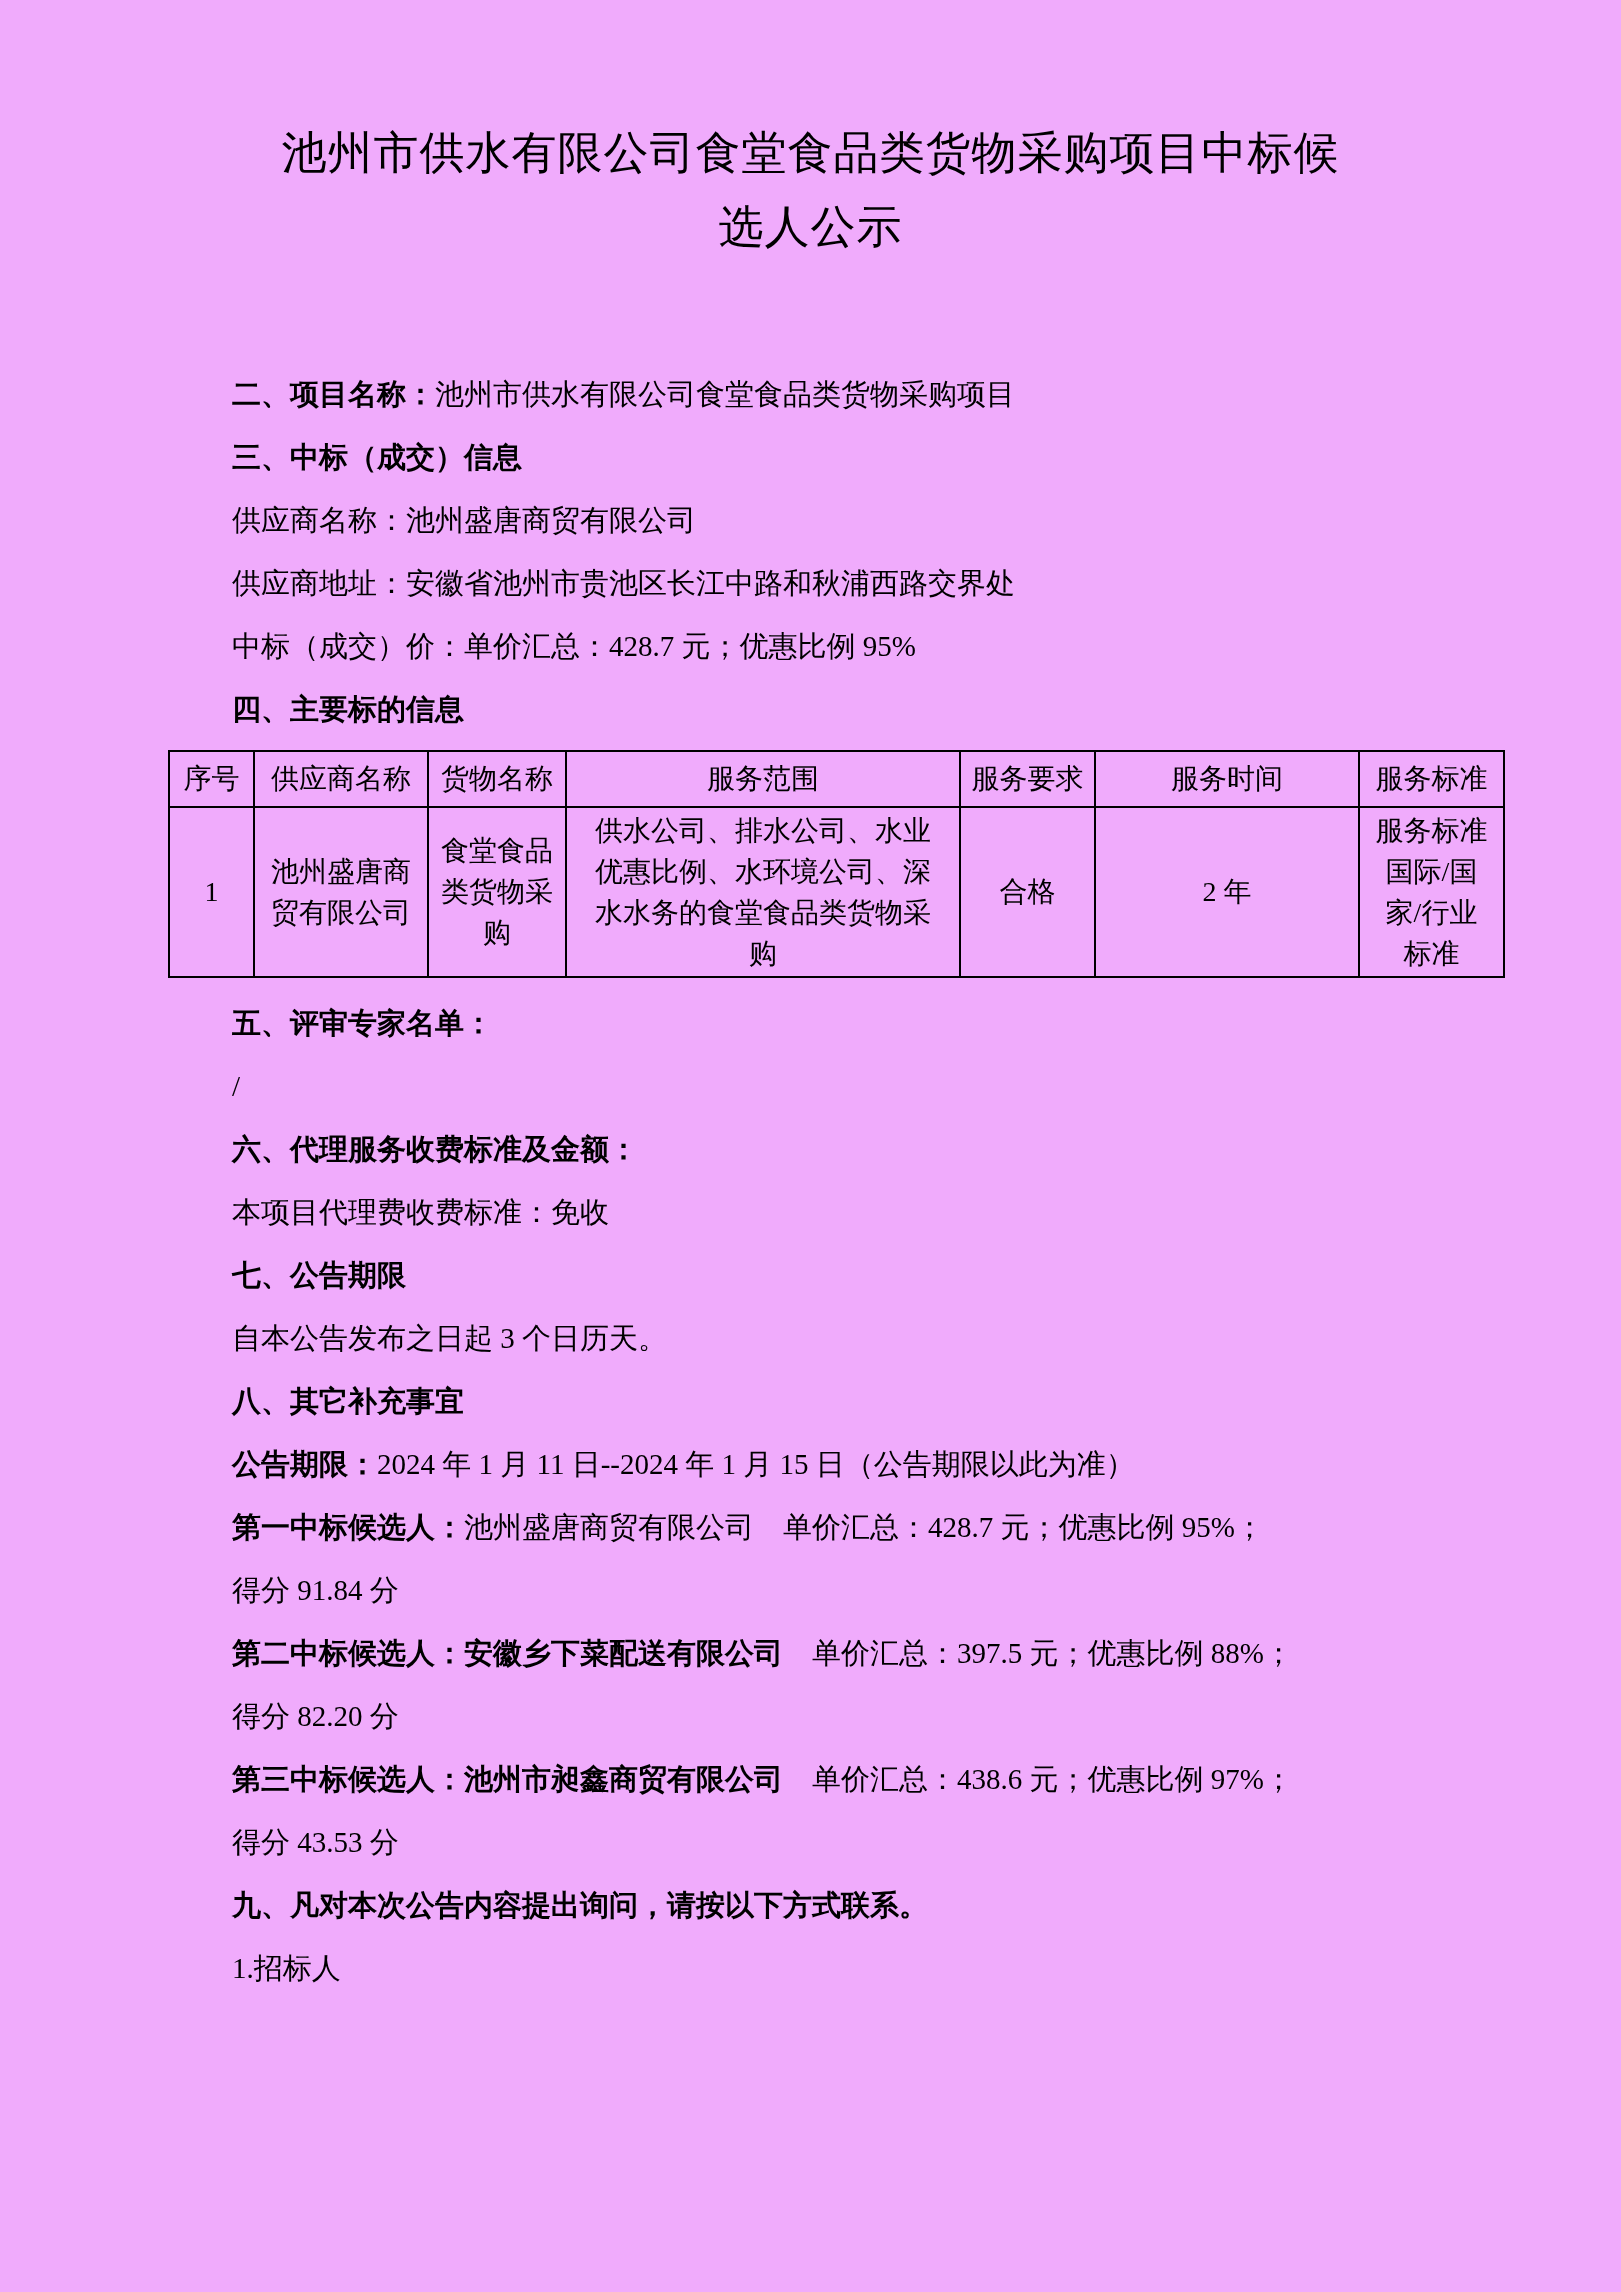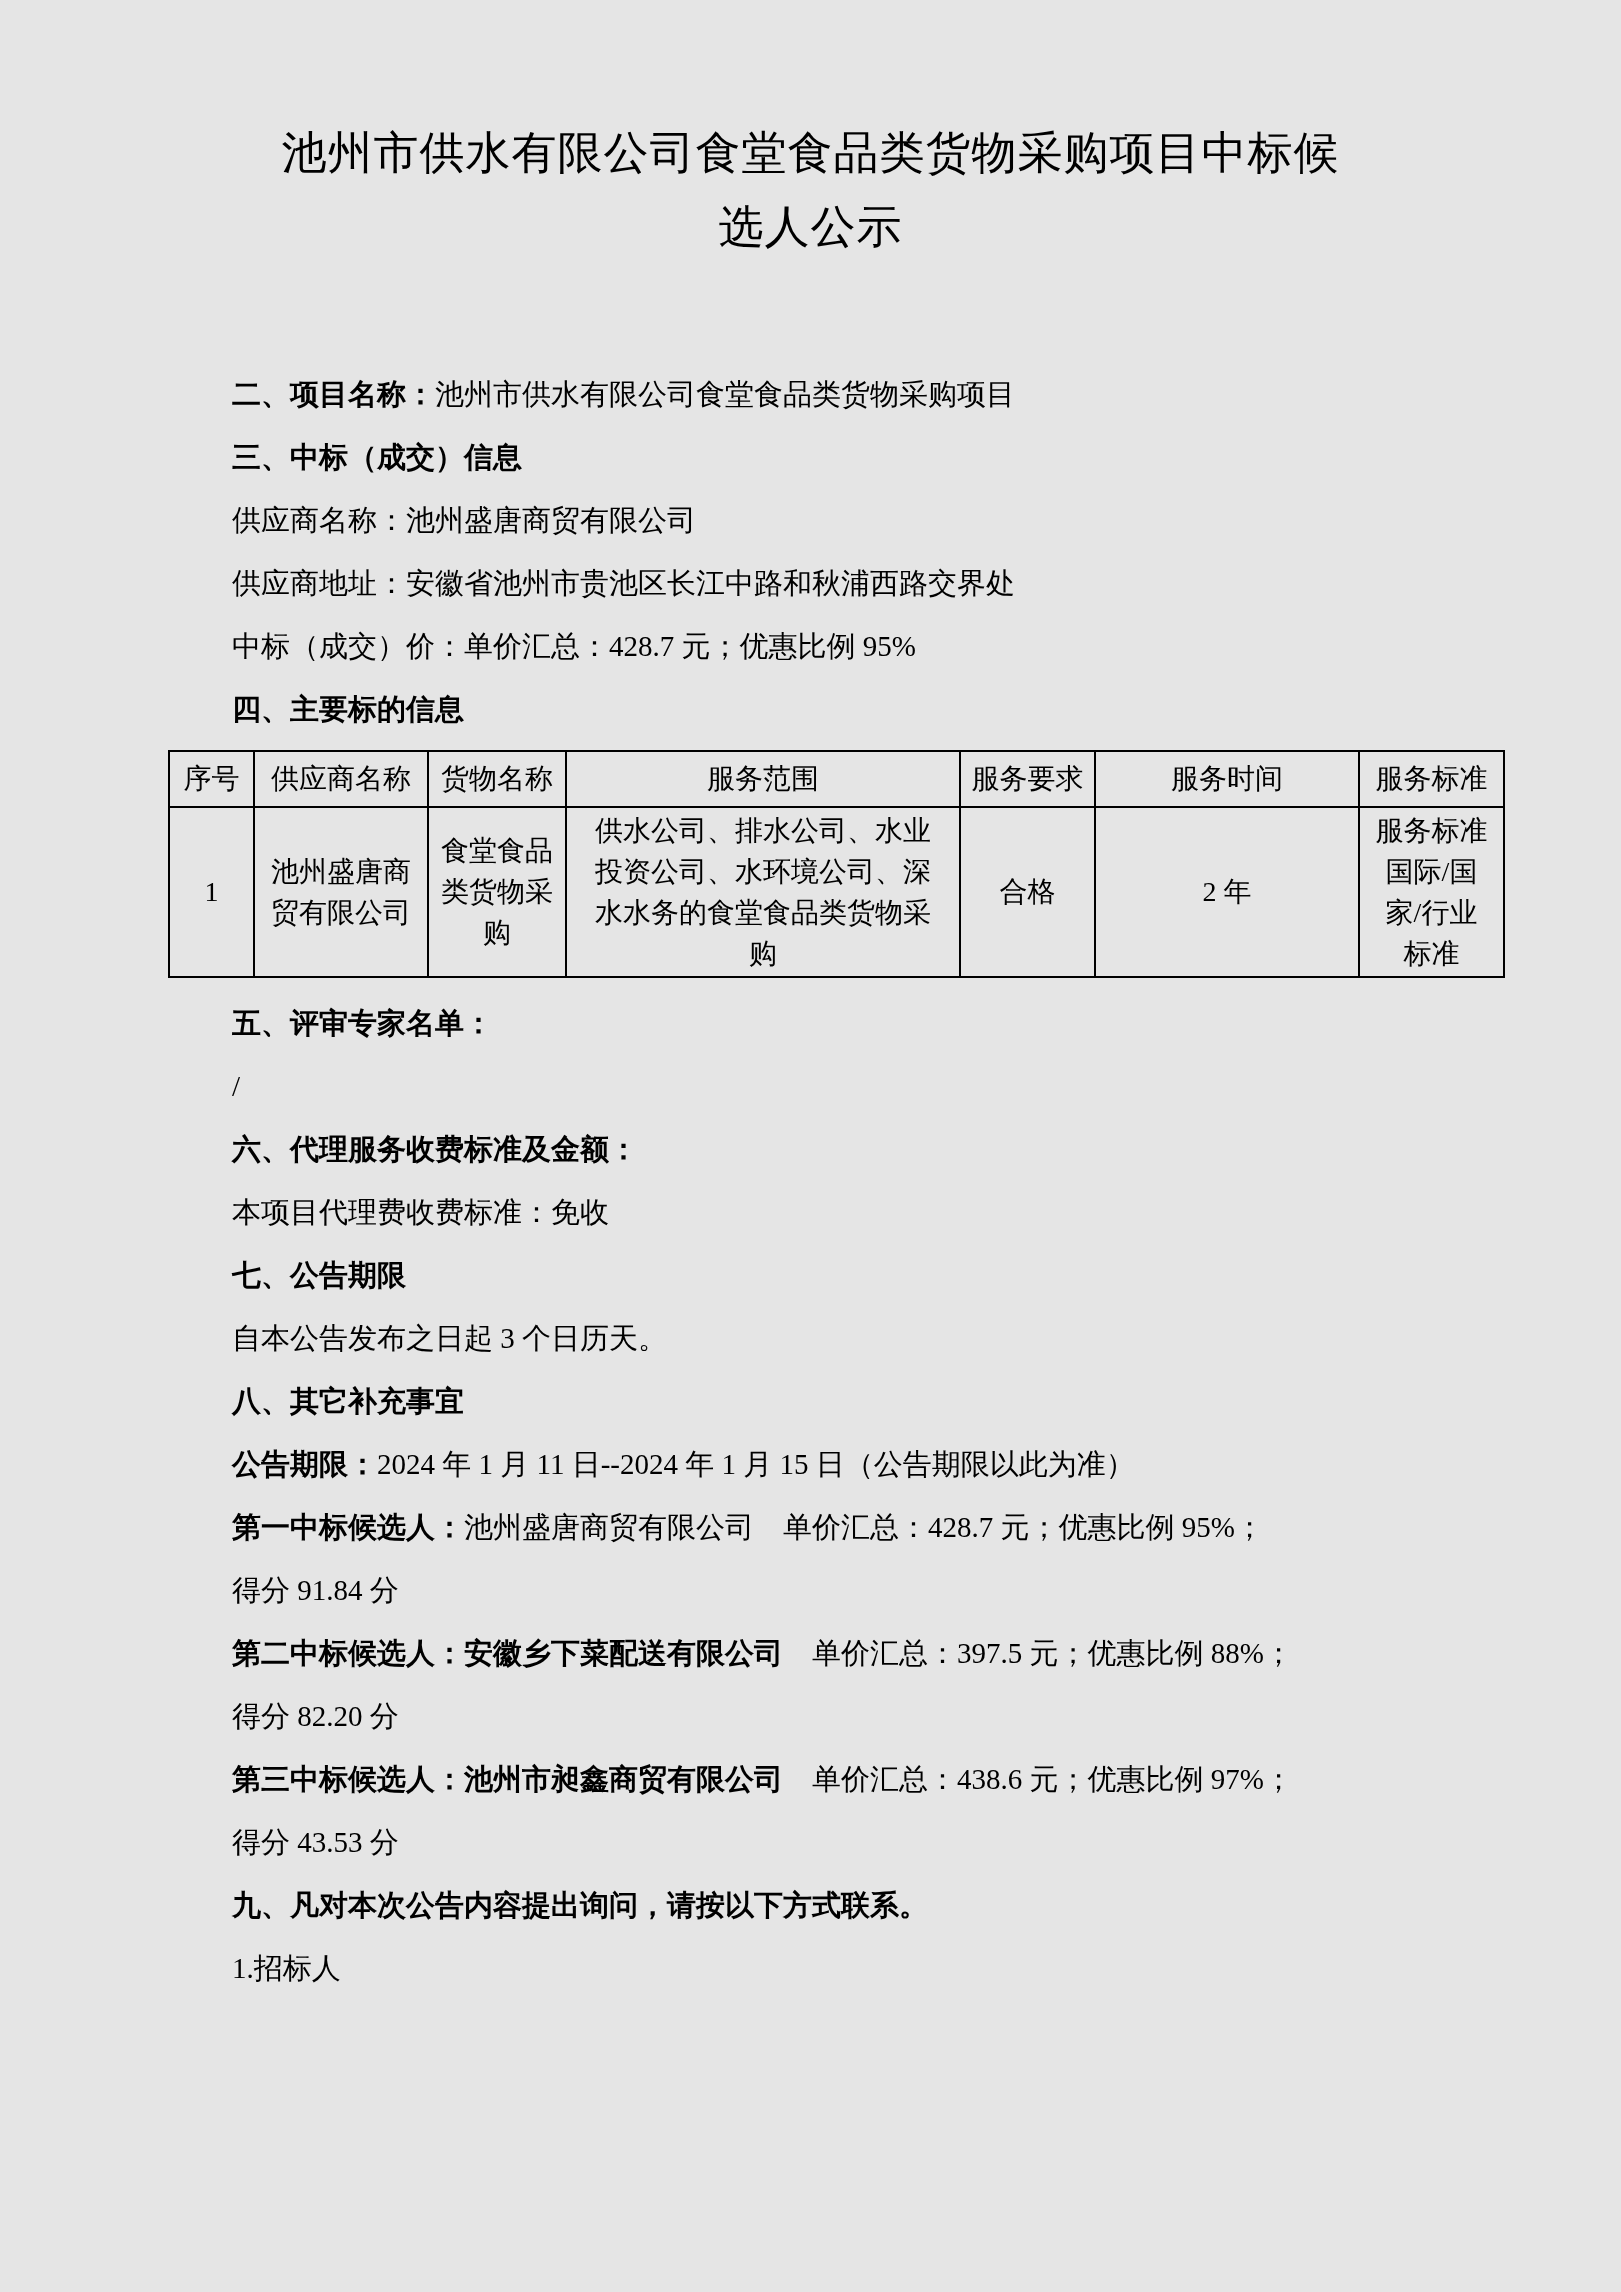--- a/index.html
+++ b/index.html
@@ -1,20 +1,20 @@
 <!DOCTYPE html>
 <html lang="zh"><head>
 <meta charset="utf-8">
 <style>
   html,body{margin:0;padding:0;background:#888;}
   .page{
     position:relative;
     width:1621px;height:2293px;
     margin:0 auto;
-    background:#e5e5e5;
+    background:#f0abfc;
     font-family:"Liberation Serif","DejaVu Serif",serif;
     color:#000;
     overflow:hidden;
   }
   .doc-title{
     padding-top:116px;
     text-align:center;
     font-size:45px;
     line-height:74px;
     font-weight:400;
@@ -96,21 +96,21 @@
         </thead>
       <tbody id="bid-body">
           <tr>
             <td>1</td>
             <td>池州盛唐商
 贸有限公司</td>
             <td>食堂食品
 类货物采
 购</td>
             <td>供水公司、排水公司、水业
-投资公司、水环境公司、深
+优惠比例、水环境公司、深
 水水务的食堂食品类货物采
 购</td>
             <td>合格</td>
             <td>2 年</td>
             <td>服务标准
 国际/国
 家/行业
 标准</td>
           </tr>
         </tbody>

